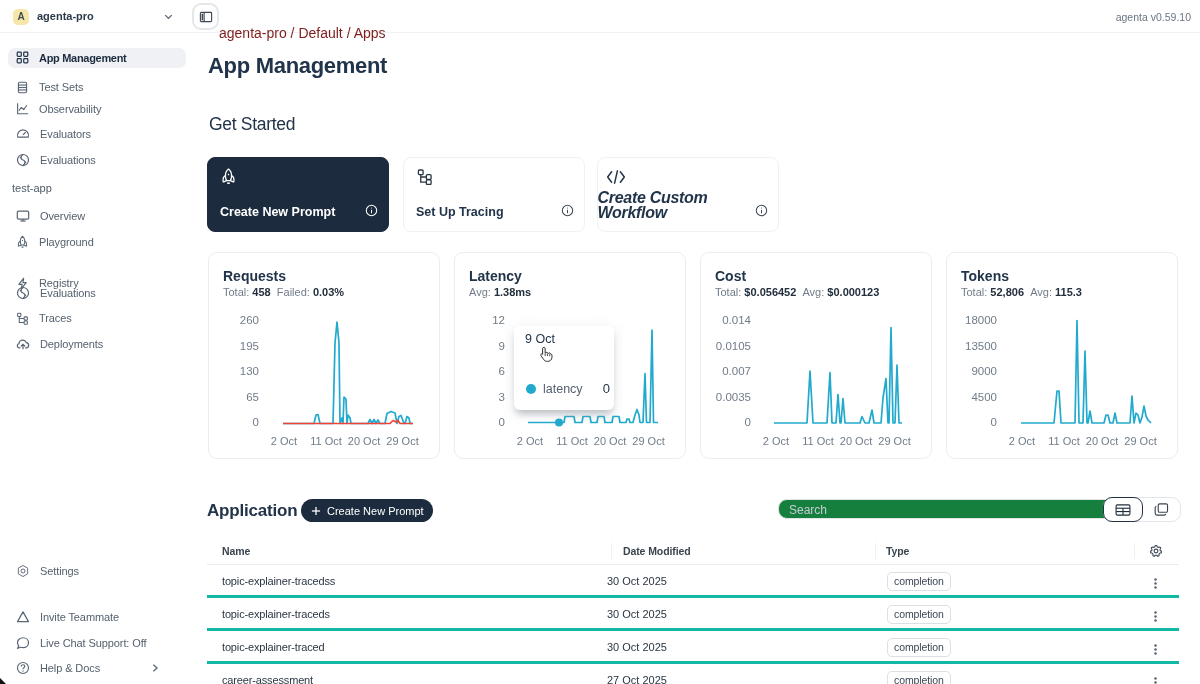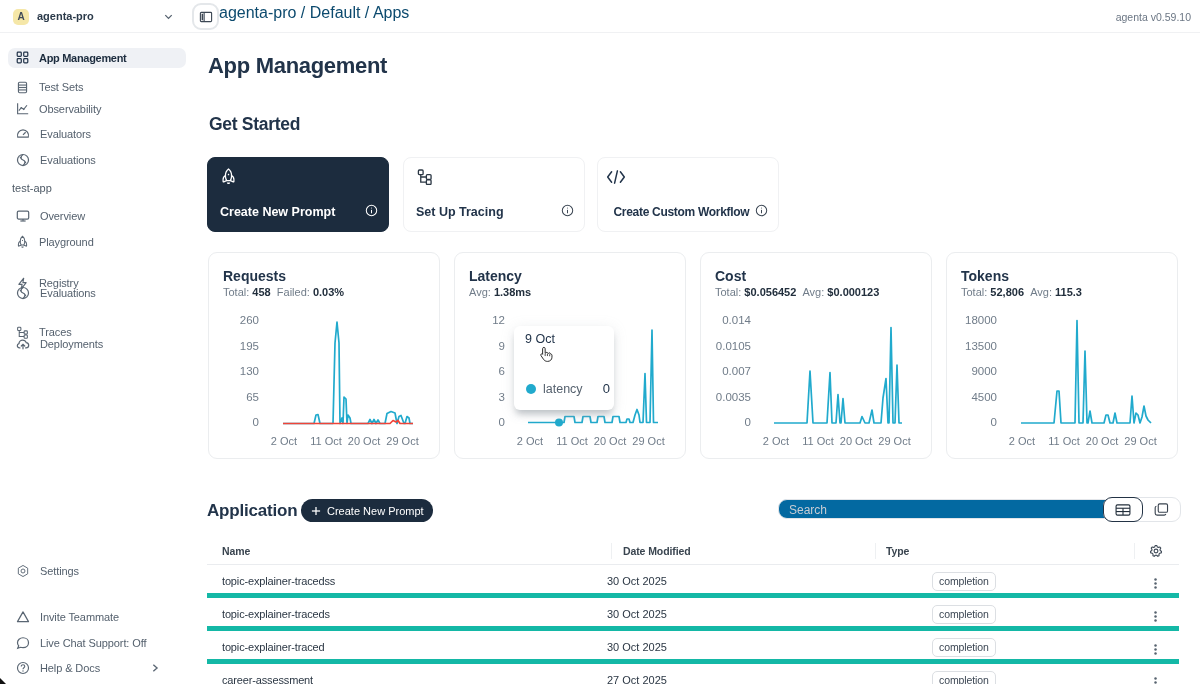--- a/index.html
+++ b/index.html
@@ -3,61 +3,61 @@
 <meta charset="utf-8">
 <style>
 * { margin:0; padding:0; box-sizing:border-box; }
 html,body { width:1200px; height:684px; background:#fff; font-family:"Liberation Sans", sans-serif; overflow:hidden; position:relative; }
 
 #topbar { position:absolute; left:0; top:0; width:1200px; height:33px; border-bottom:1px solid #f0f1f3; background:#fff; z-index:3;}
 #avatar { position:absolute; left:13px; top:9px; width:16px; height:16px; border-radius:5px; background:#f5e7a8; color:#414c59; font-size:10px; font-weight:bold; text-align:center; line-height:16px; }
 #orgname { position:absolute; left:37px; top:10px; font-size:11px; font-weight:700; color:#2b3a4a; }
 #orgchev { position:absolute; left:163px; top:11px; }
 #toggles { position:absolute; left:192px; top:3px; width:27px; height:27px; border:2px solid #e4e7ea; border-radius:9px; background:#fff; display:flex; align-items:center; justify-content:center; }
-#crumb { position:absolute; left:219px; top:4px; font-size:16px; color:#0c4a6e; }
+#crumb { position:absolute; left:219px; top:25px; font-size:14px; color:#7f1d1d; }
 #ver { position:absolute; right:9px; top:11px; font-size:10.5px; color:#6b7684; }
 
 #sidebar { position:absolute; left:0; top:33px; width:192px; height:651px; background:#fff; }
 .sitem { position:absolute; left:8px; width:178px; height:20px; display:flex; align-items:center; font-size:11px; letter-spacing:-0.1px; color:#55616e; border-radius:7px; padding-left:8px; }
 .sitem svg { margin-right:10px; flex:none; }
 .sitem.active { background:#eff1f5; color:#1c2c3e; font-weight:700; letter-spacing:-0.3px; }
 .sgrouplabel { position:absolute; left:12px; font-size:11px; color:#4e5a66; }
 
 #main { position:absolute; left:207px; top:33px; width:993px; height:651px; }
 h1.title { position:absolute; left:1px; top:19px; font-size:22px; line-height:28px; font-weight:700; color:#22344a; letter-spacing:-0.3px;}
-h2.gs { position:absolute; left:2px; top:80px; font-size:17.5px; line-height:22px; font-weight:700; color:#22344a; letter-spacing:-0.3px; }
+h2.gs { position:absolute; left:2px; top:80px; font-size:17.5px; line-height:22px; font-weight:400; color:#22344a; letter-spacing:-0.3px; }
 .gcard { position:absolute; top:124px; width:182px; height:75px; border-radius:8px; border:1px solid #f0f1f3; background:#fff; }
 .gcard.dark { background:#1c2c3e; border-color:#1c2c3e; }
 .gcard .gicon { position:absolute; left:12px; top:9px; }
 .gcard .glabel { position:absolute; left:12px; bottom:11px; font-size:12.5px; line-height:15px; font-weight:700; color:#22344a; }
 .gcard.dark .glabel { color:#fff; }
 .gcard .ginfo { position:absolute; right:10px; bottom:10.5px; }
 .ccard { position:absolute; top:219px; width:232px; height:207px; border-radius:9px; border:1px solid #ebedef; background:#fff; }
 .ccard .ctitle { position:absolute; left:14px; top:14.5px; font-size:14px; font-weight:700; color:#22344a; }
 .ccard .csub { position:absolute; left:14px; top:33px; font-size:11px; color:#707c89; }
 .ccard .csub b { color:#222f3d; }
 .ccard svg.chart { position:absolute; left:0; top:50px; }
 
 #apph { position:absolute; left:0px; top:467px; font-size:17px; line-height:22px; font-weight:700; color:#22344a; letter-spacing:-0.2px; }
 #newprompt { position:absolute; left:94px; top:466px; height:23px; border-radius:12px; background:#1c2c3e; color:#fff; font-size:11px; display:flex; align-items:center; padding:0 9px 0 10px; }
-#search { position:absolute; left:571px; top:466px; width:355px; height:20px; border:1px solid #e2e5e9; border-radius:9px; background:#0369a1; }
+#search { position:absolute; left:571px; top:466px; width:355px; height:20px; border:1px solid #e2e5e9; border-radius:9px; background:#15803d; }
 #search .ph { position:absolute; left:10px; top:3px; font-size:12px; color:#c6ccd4; }
 #search svg { position:absolute; right:7px; top:2.5px; }
 #seg { position:absolute; left:896px; top:464px; width:78px; height:25px; border:1px solid #e2e5e9; border-radius:9px; background:#fff; }
 #seg .cell1 { position:absolute; left:-1px; top:-1px; width:40px; height:25px; border:1.5px solid #233345; border-radius:9px; background:#fff; display:flex; align-items:center; justify-content:center; }
 #seg .cell2 { position:absolute; right:0px; top:0; width:38px; height:23px; display:flex; align-items:center; justify-content:center; }
 
 #tbl { position:absolute; left:0; top:504px; width:972px; }
 .th { position:absolute; top:7.5px; height:14px; font-size:10.5px; font-weight:700; letter-spacing:-0.1px; color:#39444f; }
 #tblhead { position:absolute; left:0; top:0; width:972px; height:28px; border-bottom:1px solid #eaecef; }
 .vdiv { position:absolute; top:6px; width:1px; height:16px; background:#eef0f2; }
-.trow { position:absolute; left:0; width:972px; height:33px; border-bottom:5px solid #14b8a6; }
+.trow { position:absolute; left:0; width:972px; height:33px; border-bottom:3px solid #14b8a6; }
 .tname { position:absolute; left:15px; top:10px; font-size:11px; letter-spacing:-0.15px; color:#2b3744; }
 .tdate { position:absolute; left:400px; top:10px; font-size:11px; color:#2b3744; }
-.ttag { position:absolute; left:680px; top:6.5px; font-size:10.5px; color:#3c4754; border:1px solid #dcdfe3; border-radius:5px; padding:2.5px 6px; background:#fff; letter-spacing:-0.1px;margin-left:45px; }
+.ttag { position:absolute; left:680px; top:6.5px; font-size:10.5px; color:#3c4754; border:1px solid #dcdfe3; border-radius:5px; padding:2.5px 6px; background:#fff; letter-spacing:-0.1px; }
 .tdots { position:absolute; left:947px; top:9.5px; }
 
 #tooltip { position:absolute; left:514px; top:326px; width:100px; height:84px; background:#fff; border-radius:6px; box-shadow:0 6px 7px -2px rgba(145,153,161,0.55), 0 2px 14px rgba(150,158,166,0.18); z-index:5; }
 #tooltip .tdate2 { position:absolute; left:11px; top:6px; font-size:12.5px; color:#22344a; }
 #tooltip .trow2 { position:absolute; left:12px; top:56px; font-size:12.5px; color:#55616e; display:flex; align-items:center; }
 #tooltip .dot { width:10px; height:10px; border-radius:50%; background:#21aacd; margin-right:7px; }
 #tooltip .val { position:absolute; right:4px; top:55px; font-size:13px; color:#22344a; }
 </style>
 </head>
 <body>
@@ -149,21 +149,21 @@
     </div>
     <div class="sitem" style="top: 249.5px;">
       <svg width="14" height="14" viewBox="0 0 16 16" fill="none" stroke="#5a6673" stroke-width="1.4">
         <circle cx="8" cy="8" r="6.3"></circle>
         <path d="M8 1.7 C5 4 5 7 8 8 C11 9 11 12 8 14.3"></path>
         <circle cx="5.2" cy="5.3" r="0.9" fill="#5a6673" stroke="none"></circle>
         <circle cx="10.8" cy="10.7" r="0.9" fill="#5a6673" stroke="none"></circle>
       </svg>
       <span>Evaluations</span>
     </div>
-    <div class="sitem" style="top: 275px; margin-top: 14px;">
+    <div class="sitem" style="top: 275px;">
       <svg width="13" height="13" viewBox="0 0 16 16" fill="none" stroke="#5a6673" stroke-width="1.3">
         <rect x="2" y="1.5" width="4" height="4" rx="1"></rect>
         <rect x="10" y="6" width="4" height="4" rx="1"></rect>
         <rect x="10" y="11" width="4" height="4" rx="1"></rect>
         <path d="M4 5.5 V13 H10 M4 8 H10"></path>
       </svg>
       <span>Traces</span>
     </div>
     <div class="sitem" style="top: 300.5px;">
       <svg width="14" height="14" viewBox="0 0 16 16" fill="none" stroke="#5a6673" stroke-width="1.4" stroke-linecap="round">
@@ -235,21 +235,21 @@
           <line x1="7" y1="6.3" x2="7" y2="10"></line>
           <circle cx="7" cy="4.2" r="0.55" fill="#3c4754" stroke="none"></circle>
         </svg></div>
   </div>
   <div class="gcard" style="left:389.5px">
     <div class="gicon" style="left:8px; top:12px;"><svg width="20" height="14" viewBox="0 0 22 16" fill="none" stroke="#22344a" stroke-width="1.7" stroke-linecap="round" stroke-linejoin="round">
           <path d="M6 2 L1.5 8 L6 14"></path>
           <path d="M16 2 L20.5 8 L16 14"></path>
           <line x1="12.6" y1="1" x2="9.4" y2="15"></line>
         </svg></div>
-    <div class="glabel" style="letter-spacing:-0.3px; left:16px; font-size:12px;">Create Custom Workflow</div>
+    <div class="glabel" style="letter-spacing:-0.3px; left:0; font-size:16px;font-style:italic;">Create Custom Workflow</div>
     <div class="ginfo"><svg width="13" height="13" viewBox="0 0 14 14" fill="none" stroke="#3c4754" stroke-width="1.1">
           <circle cx="7" cy="7" r="5.6"></circle>
           <line x1="7" y1="6.3" x2="7" y2="10"></line>
           <circle cx="7" cy="4.2" r="0.55" fill="#3c4754" stroke="none"></circle>
         </svg></div>
   </div>
 
   <div class="ccard" style="left:1px" id="chart-req">
       <div class="ctitle">Requests</div>
       <div class="csub">Total: <b>458</b> &nbsp;Failed: <b>0.03%</b></div>

